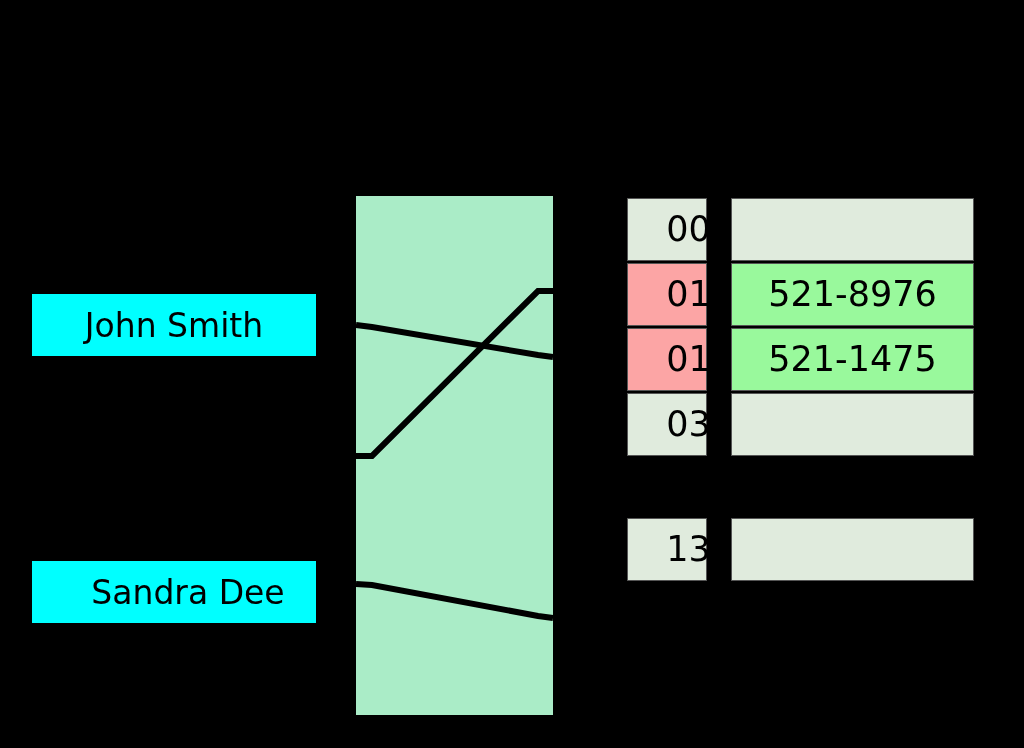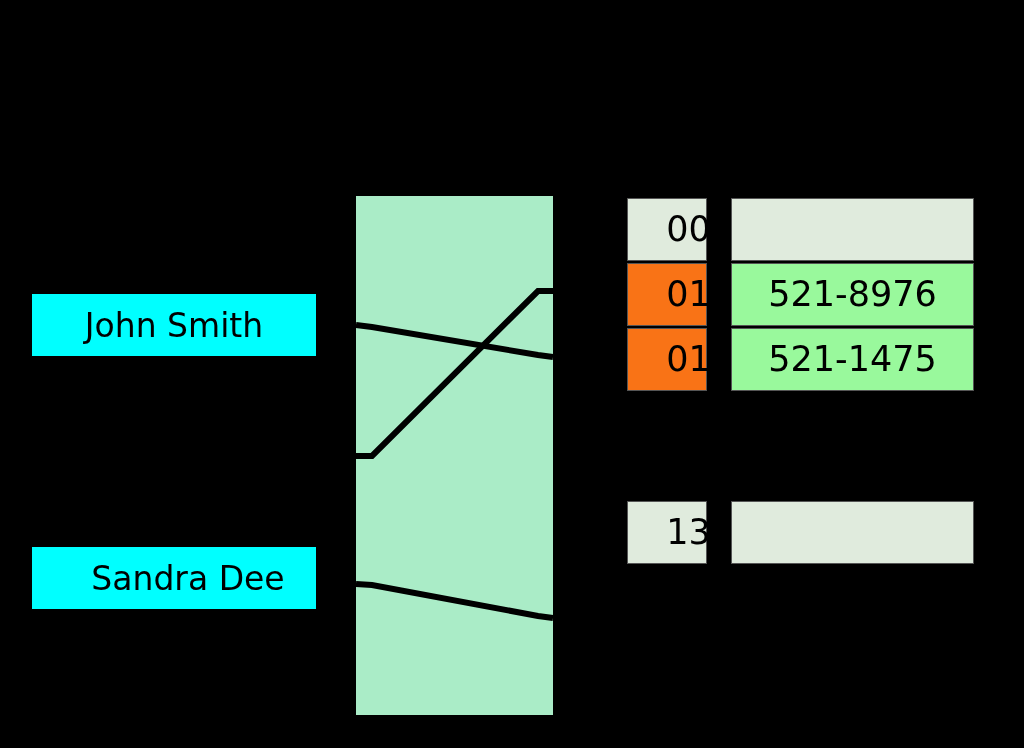--- a/index.html
+++ b/index.html
@@ -36,21 +36,21 @@
   }
   .key-label {
     color: #000000;
     font-size: 33px;
     line-height: 1;
     letter-spacing: 0px;
     white-space: nowrap;
   }
   #key-0 { top: 294px; }
   #key-1 { top: 424px; }
-  #key-2 { top: 547px; padding-left: 28px; }
+  #key-2 { top: 561px; padding-left: 28px; }
 
   
   #hash-block {
     position: absolute;
     left: 356px;
     top: 196px;
     width: 197px;
     height: 519px;
     background: #aaecc7;
   }
@@ -64,21 +64,21 @@
     pointer-events: none;
   }
 
   
   .hash-table {
     position: absolute;
     left: 627px;
     width: 347px;
   }
   #table-top { top: 198px; }
-  #table-bottom { top: 501px; }
+  #table-bottom { top: 518px; }
 
   .table-row {
     display: flex;
     height: 65px;
     margin-bottom: 0px;
   }
   .idx-cell {
     width: 80px;
     height: 63px;
     box-sizing: border-box;
@@ -93,21 +93,21 @@
   .val-cell {
     flex: 1;
     height: 63px;
     box-sizing: border-box;
     border: 1px solid #555555;
     display: flex;
     align-items: center;
     justify-content: center;
     background: #e0ebdd;
   }
-  .idx-cell.filled { background: #f97316; }
+  .idx-cell.filled { background: #fca5a5; }
   .val-cell.filled { background: #99f99c; }
   .cell-text {
     color: #000000;
     font-size: 35px;
     line-height: 1;
     white-space: nowrap;
   }
 </style>
 </head>
 <body>
@@ -147,20 +147,28 @@
       </div>
     </div>
     <div class="table-row">
       <div class="idx-cell filled">
         <span class="cell-text">01</span>
       </div>
       <div class="val-cell filled">
         <span class="cell-text">521-1475</span>
       </div>
     </div>
+    <div class="table-row">
+      <div class="idx-cell">
+        <span class="cell-text">03</span>
+      </div>
+      <div class="val-cell">
+        <span class="cell-text"></span>
+      </div>
+    </div>
   </div>
 
   <div class="hash-table" id="table-bottom">
     <div class="table-row">
       <div class="idx-cell">
         <span class="cell-text">13</span>
       </div>
       <div class="val-cell">
         <span class="cell-text"></span>
       </div>

